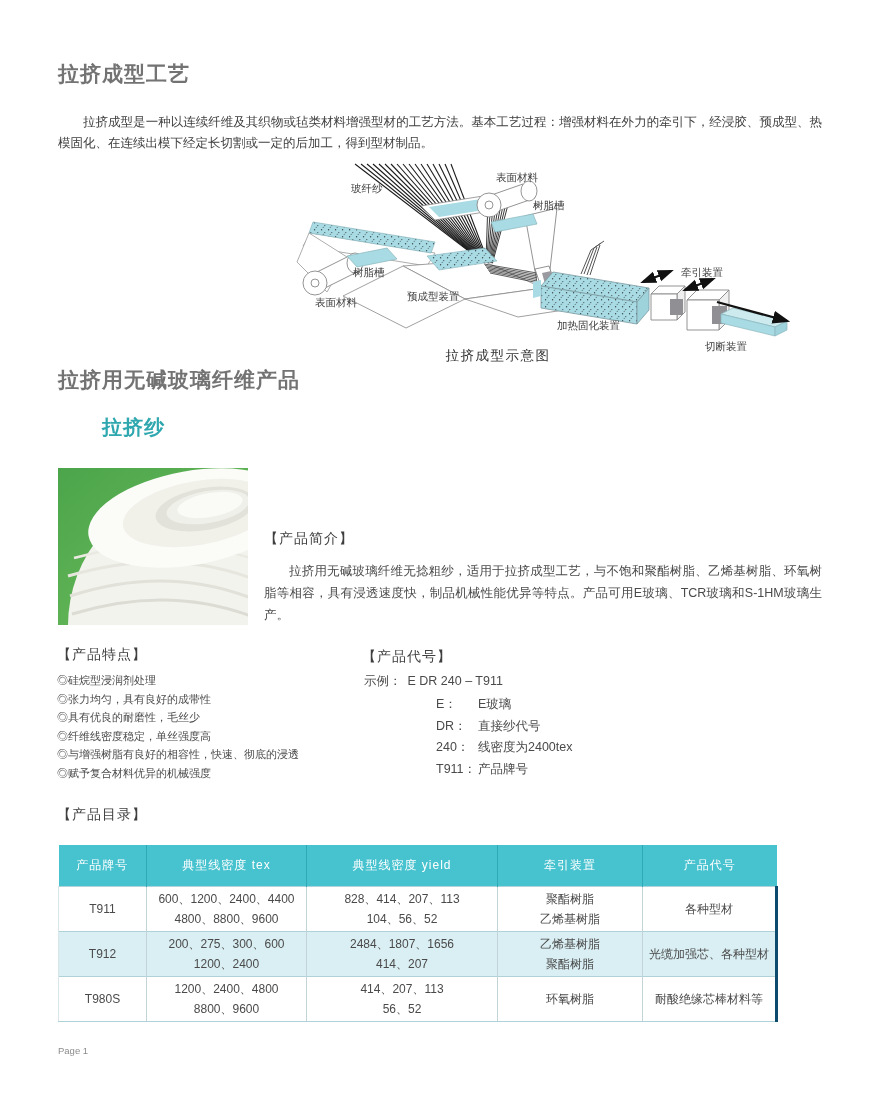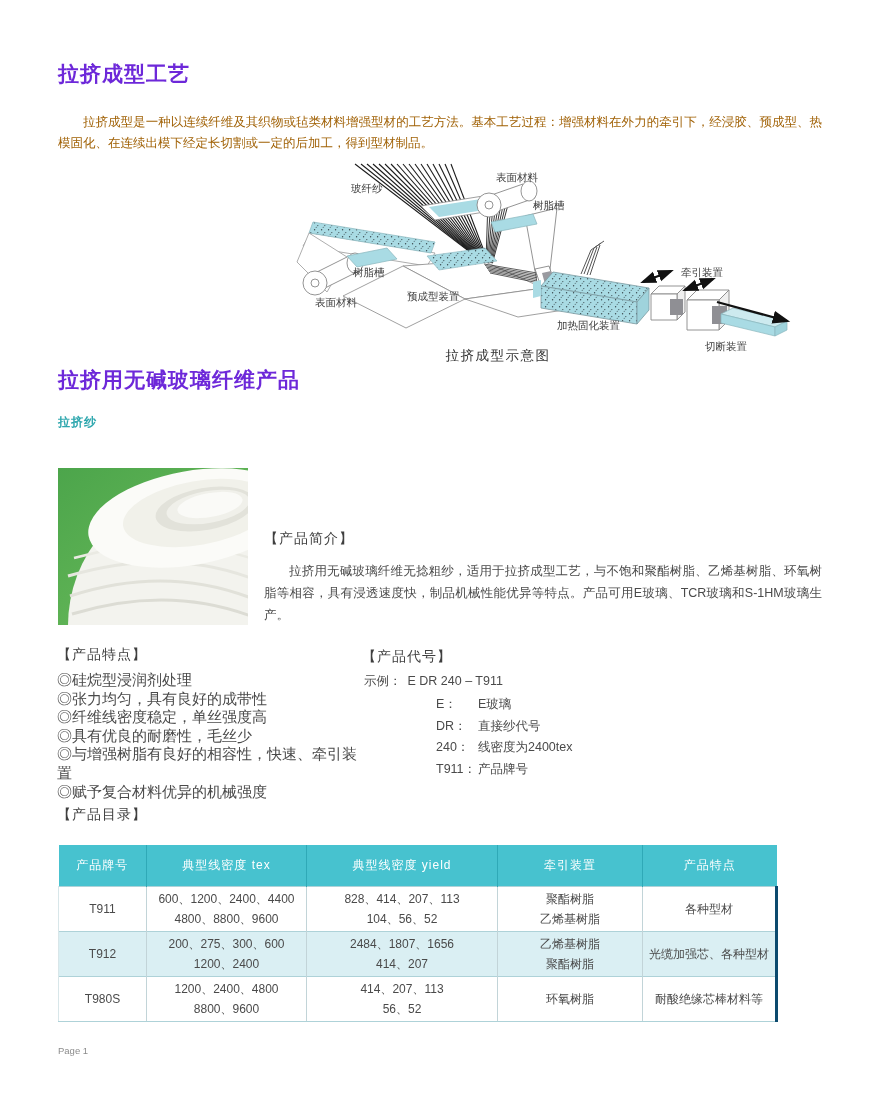--- a/index.html
+++ b/index.html
@@ -3,27 +3,27 @@
 <meta charset="utf-8">
 <style>
   * { margin:0; padding:0; box-sizing:border-box; }
   html,body { background:#888; }
   #page {
     position:relative; width:870px; height:1120px; margin:0 auto;
     background:#ffffff; overflow:hidden;
     font-family:"Liberation Sans", sans-serif; color:#4a4a4a;
   }
   .abs { position:absolute; }
-  .h1 { font-size:21px; font-weight:bold; color:#6d28d9; letter-spacing:1px; }
-  .h2-teal { font-size:12px; font-weight:bold; color:#2ea7ae; letter-spacing:1px; }
+  .h1 { font-size:21px; font-weight:bold; color:#737373; letter-spacing:1px; }
+  .h2-teal { font-size:20px; font-weight:bold; color:#2ea7ae; letter-spacing:1px;margin-left:44px; }
   .bhead { font-size:14px; color:#3f3f3f; letter-spacing:1px; }
-  .para { font-size:12.5px; line-height:21px; text-align:justify; text-indent:2em; color:#a16207; }
+  .para { font-size:12.5px; line-height:21px; text-align:justify; text-indent:2em; color:#404040; }
   .para2 { font-size:12.5px; line-height:22px; text-align:justify; text-indent:2em; color:#4a4a4a; }
   .feature-list { list-style:none; }
-  .feature-list li { font-size:15px; line-height:18.6px; color:#4a4a4a; }
+  .feature-list li { font-size:11px; line-height:18.6px; color:#4a4a4a; }
   .code-example { font-size:12.5px; color:#4a4a4a; }
   .code-example .val { margin-left:6px; }
   .code-grid { font-size:12.5px; color:#4a4a4a; }
   .code-row { display:flex; line-height:21.5px; }
   .code-row .k { width:42px; }
   .code-row .v { margin-left:0; }
   table.catalog { border-collapse:collapse; table-layout:fixed; width:718px; }
   table.catalog th {
     background:#47c2cf; color:#ffffff; font-size:12px; font-weight:normal;
     height:41px; text-align:center; border-left:1px solid #2fa9b7; letter-spacing:1px;
@@ -221,23 +221,23 @@
     </svg>
   </div>
 
   <div class="abs bhead" style="left:264px; top:530px;">【产品简介】</div>
   <div class="abs para2" style="left:264px; top:560px; width:558px;">拉挤用无碱玻璃纤维无捻粗纱，适用于拉挤成型工艺，与不饱和聚酯树脂、乙烯基树脂、环氧树脂等相容，具有浸透速度快，制品机械性能优异等特点。产品可用E玻璃、TCR玻璃和S-1HM玻璃生产。</div>
 
   <div class="abs bhead" style="left:57px; top:646px;">【产品特点】</div>
   <ul class="abs feature-list" style="left:57px; top:671px; width:300px;">
     <li>◎硅烷型浸润剂处理</li>
     <li>◎张力均匀，具有良好的成带性</li>
+    <li>◎具有优良的耐磨性，毛丝少</li>
     <li>◎纤维线密度稳定，单丝强度高</li>
-    <li>◎具有优良的耐磨性，毛丝少</li>
-    <li>◎与增强树脂有良好的相容性，快速、牵引装置</li>
+    <li>◎与增强树脂有良好的相容性，快速、彻底的浸透</li>
     <li>◎赋予复合材料优异的机械强度</li>
   </ul>
 
   <div class="abs bhead" style="left:362px; top:648px;">【产品代号】</div>
   <div class="abs code-example" style="left:364px; top:673px;">
     <span>示例：</span><span class="val">E DR 240 – T911</span>
   </div>
   <div class="abs code-grid" style="left:436px; top:694px;">
     <div class="code-row">
       <span class="k">E：</span>
@@ -266,21 +266,21 @@
         <col style="width:191px">
         <col style="width:145px">
         <col style="width:134px">
     </colgroup>
     <thead>
       <tr>
         <th>产品牌号</th>
         <th>典型线密度 tex</th>
         <th>典型线密度 yield</th>
         <th>牵引装置</th>
-        <th>产品特点</th>
+        <th>产品代号</th>
       </tr>
     </thead>
     <tbody>
       <tr class="r0">
         <td>T911</td>
         <td>600、1200、2400、4400
 4800、8800、9600</td>
         <td>828、414、207、113
 104、56、52</td>
         <td>聚酯树脂

